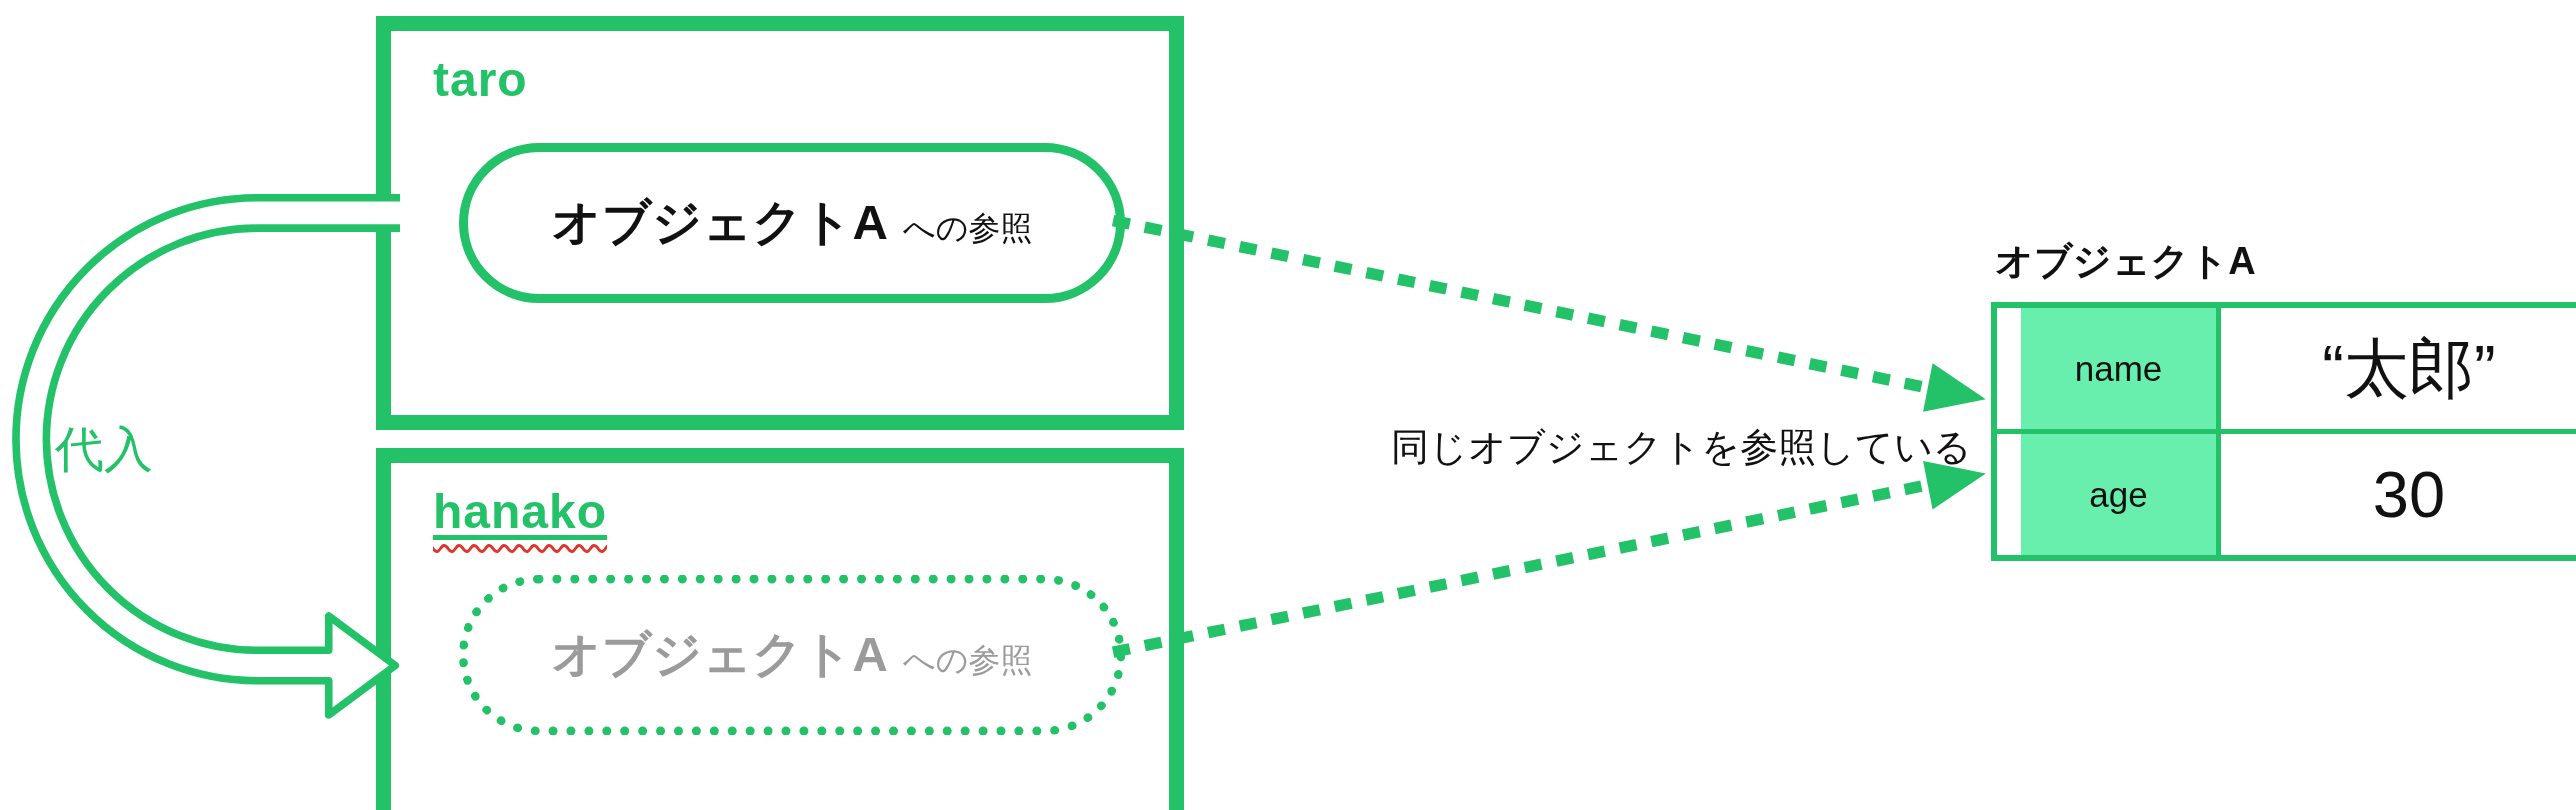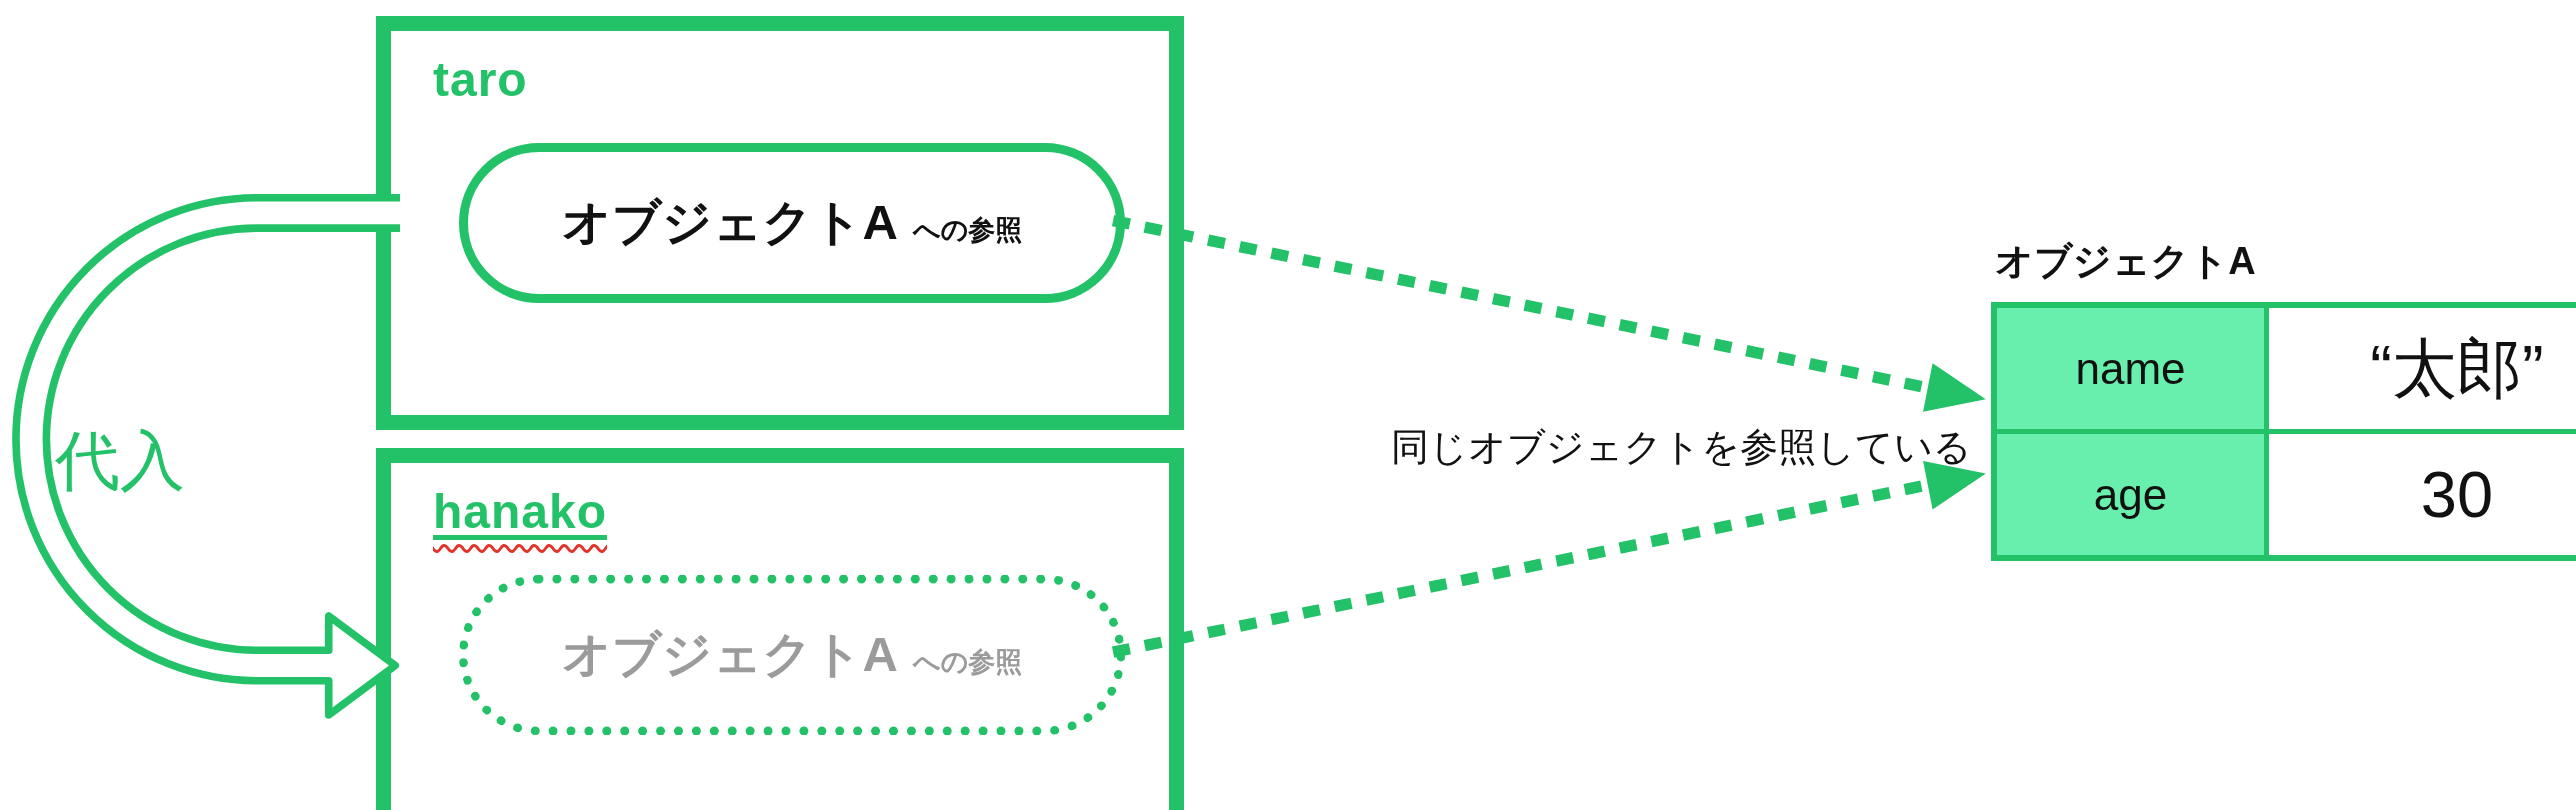--- a/index.html
+++ b/index.html
@@ -46,49 +46,49 @@
   
   .ref-pill{
     position:absolute;left:68px;top:112px;width:666px;height:160px;
     border:9.5px solid var(--green);border-radius:160px;
     background:#fff;display:flex;align-items:center;justify-content:center;
   }
   .ref-pill.dotted{border-style:dotted;}
   .ref-text{display:flex;align-items:baseline;gap:15px;color:var(--ink);}
   .ref-text.gray{color:var(--gray);}
   .ref-main{font-size:49px;font-weight:bold;}
-  .ref-suffix{font-size:27px;font-weight:bold;}
+  .ref-suffix{font-size:32px;font-weight:normal;}
 
   
   .assign-label{
     position:absolute;left:55px;top:417px;
-    font-size:65px;color:var(--green);font-weight:500;z-index:3;text-align:center;
+    font-size:49px;color:var(--green);font-weight:500;z-index:3;text-align:center;
   }
 
   
   .annotation{
     position:absolute;left:1391px;top:422px;
     font-size:38px;font-weight:normal;color:var(--ink);z-index:3;
   }
 
   
   .table-title{
     position:absolute;left:1995px;top:236px;
     font-size:38px;font-weight:bold;color:var(--ink);z-index:3;
   }
   .obj-table{
     position:absolute;left:1991px;top:302px;
     border:6.7px solid var(--green);background:#fff;z-index:1;
   }
   .obj-row{display:flex;}
   .obj-row + .obj-row{border-top:5.7px solid var(--green);}
   .key-cell{
-    width:272px;height:121px;background:var(--mint);
+    width:200px;height:121px;background:var(--mint);
     display:flex;align-items:center;justify-content:center;
-    font-size:44px;color:var(--ink);border-right:5.7px solid var(--green);
+    font-size:35px;color:var(--ink);border-right:5.7px solid var(--green);margin-left:24px;
   }
   .val-cell{
     width:376px;height:121px;background:#fff;
     display:flex;align-items:center;justify-content:center;
     font-size:65px;color:var(--ink);
   }
 
   
   .overlay{
     position:absolute;left:0;top:0;width:2576px;height:810px;

